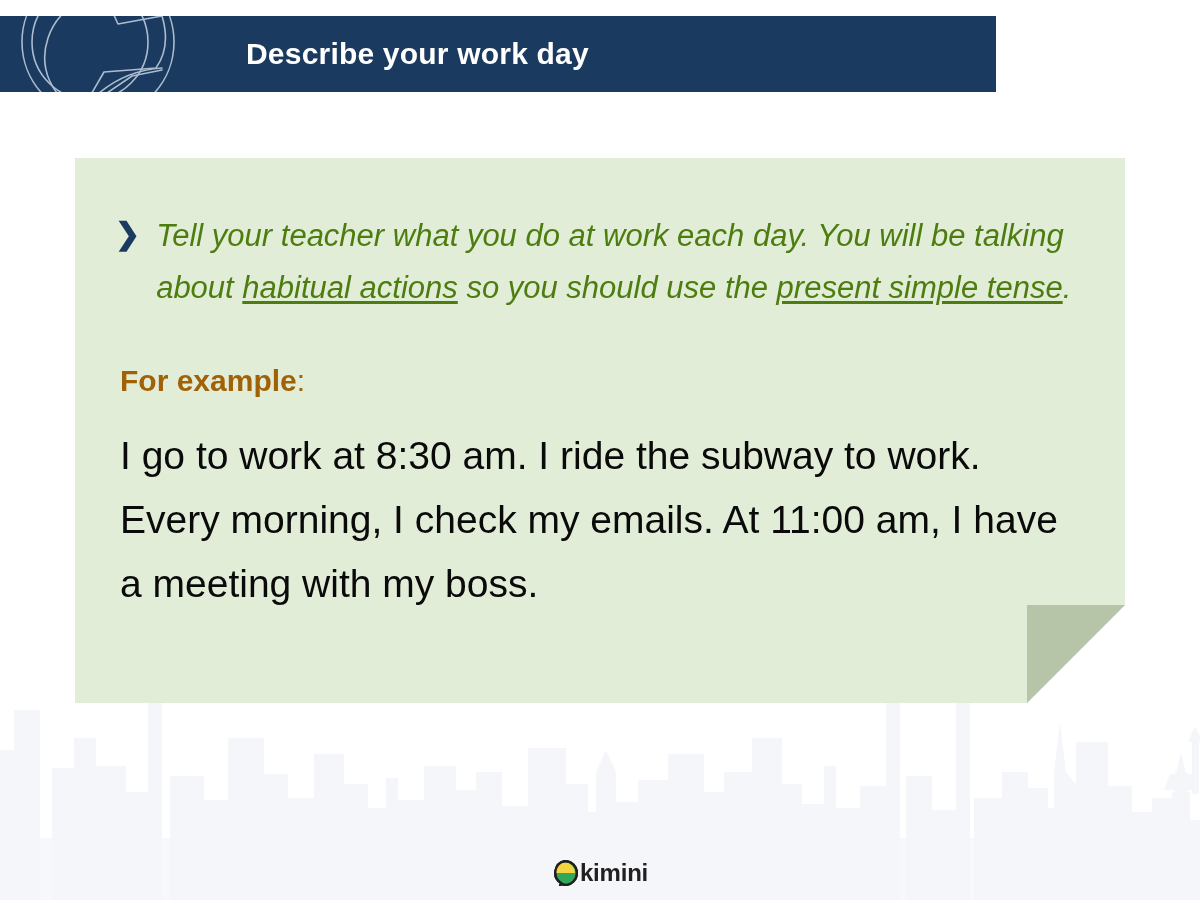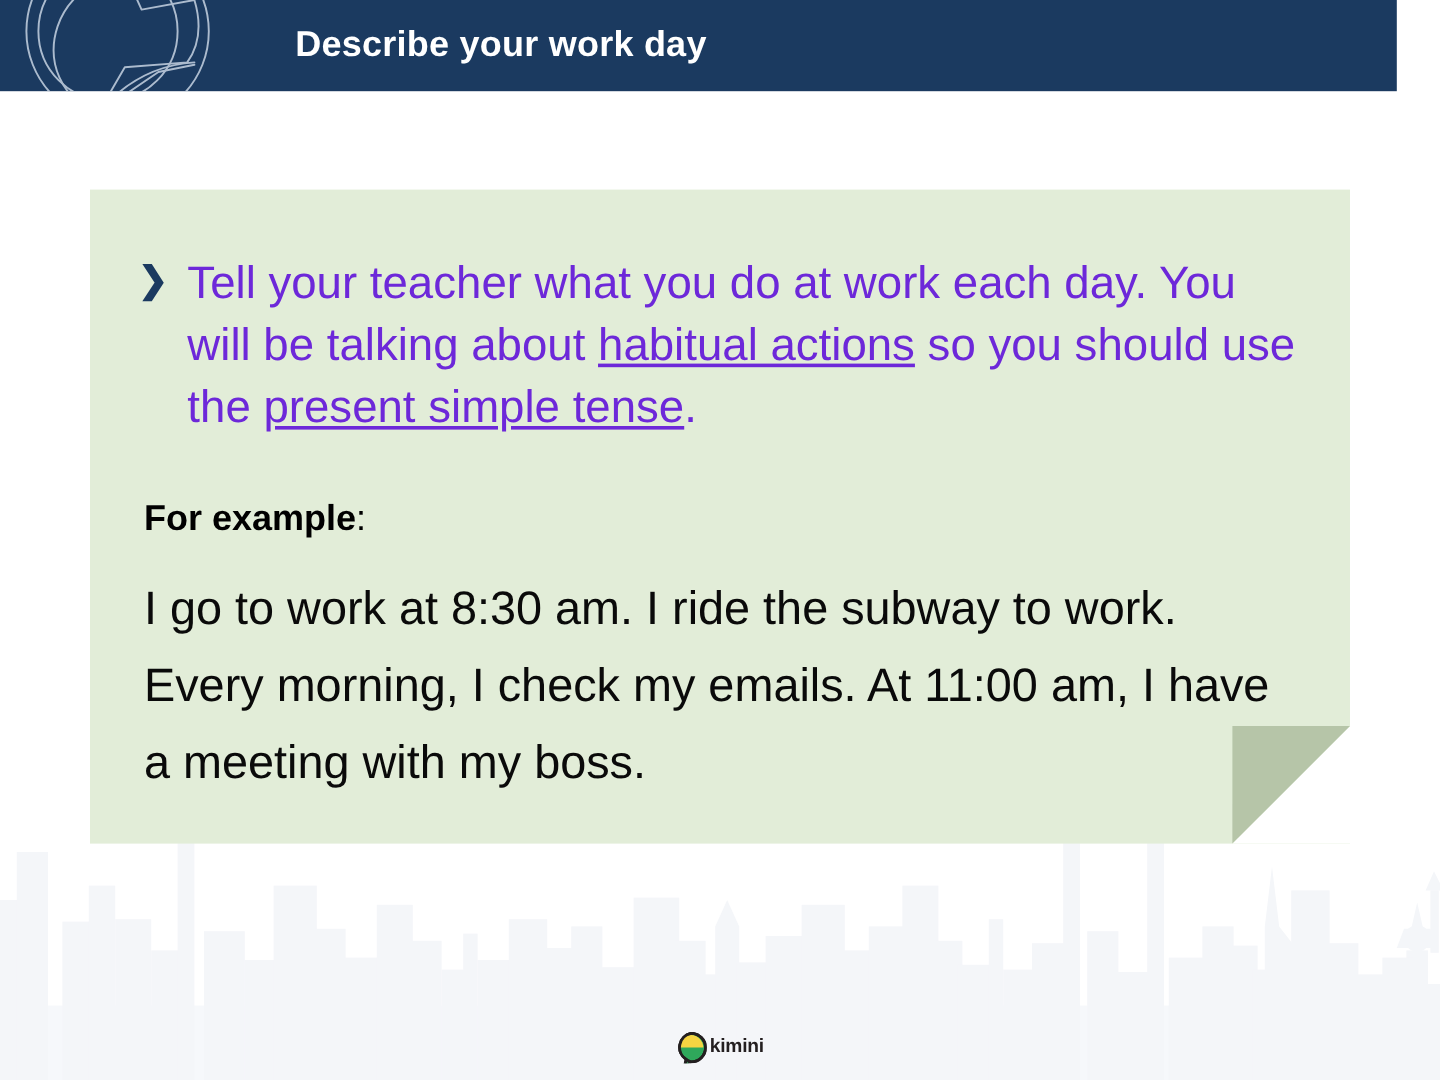--- a/index.html
+++ b/index.html
@@ -16,22 +16,22 @@
     position: relative;
     width: 1200px;
     height: 900px;
     background: #ffffff;
     overflow: hidden;
   }
 
   
   .header-bar {
     position: absolute;
-    top: 0; left: 0;
-    width: 1164px;
+    top: 16px; left: 0;
+    width: 996px;
     height: 76px;
     background: #1B3A60;
     overflow: hidden;
     z-index: 5;
   }
 
   .header-watermark {
     position: absolute;
     top: -36px;
     left: -14px;
@@ -125,36 +125,37 @@
     flex: 0 0 auto;
     color: #1B3A60;
     font-size: 30px;
     font-weight: bold;
     line-height: 52px;
     margin-top: -2px;
   }
 
   .intro-text {
     flex: 1 1 auto;
-    color: #6d28d9;
-    font-size: 38px;
+    color: #4d7c0f;
+    font-size: 31px;
+    font-style: italic;
     line-height: 52px;
     max-width: 935px;
   }
 
   .intro-text u {
     text-decoration: underline;
     text-underline-offset: 3px;
   }
 
   
   .example-heading {
     margin-top: 46px;
     margin-left: 5px;
-    color: #000000;
+    color: #a16207;
     font-size: 30px;
     line-height: 42px;
   }
 
   .example-heading .lead {
     font-weight: bold;
   }
 
   .example-body {
     margin-top: 22px;
@@ -179,21 +180,21 @@
   }
 
   .footer-logo-mark {
     display: block;
     width: 26px;
     height: 26px;
   }
 
   .footer-logo-text {
     color: #231F20;
-    font-size: 16px;
+    font-size: 24px;
     font-weight: bold;
     letter-spacing: -0.2px;
     line-height: 26px;
   }
 </style>
 </head>
 <body>
 
 <div class="slide">
 

